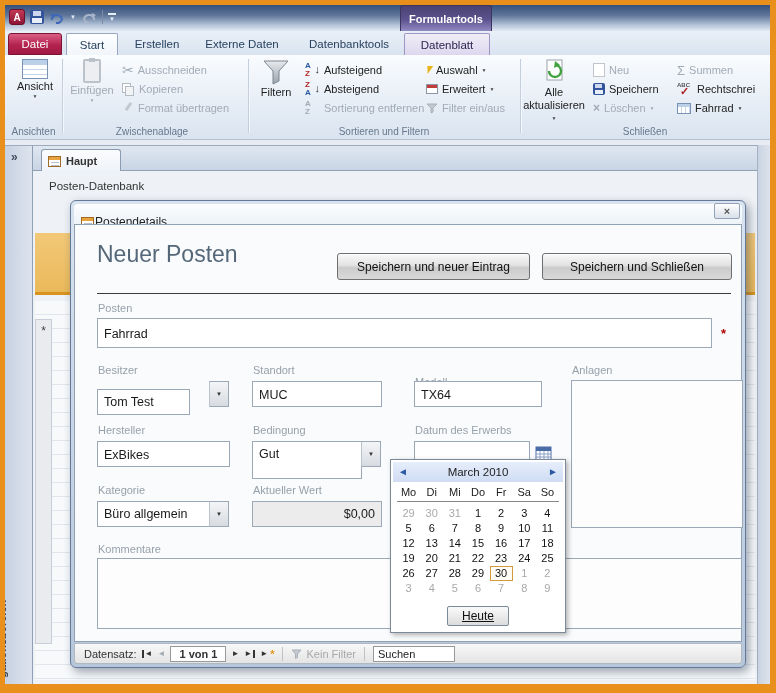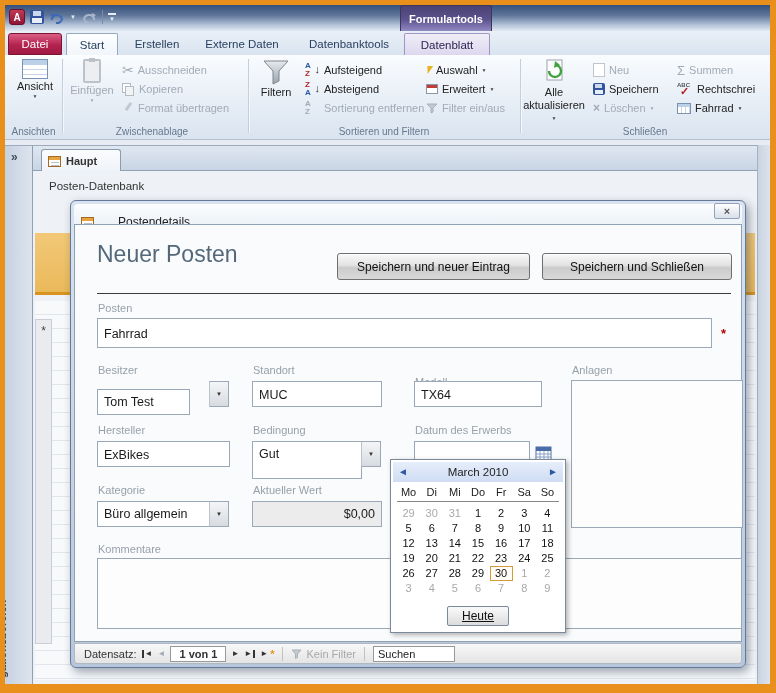--- a/index.html
+++ b/index.html
@@ -87,21 +87,21 @@
   .doc-title{position:absolute;left:16px;top:9px;font-size:11.5px;color:#333;}
   .rows-bg{position:absolute;left:2px;right:2px;top:130px;bottom:4px;background:repeating-linear-gradient(#f7f9fb 0 13px,#e1e6ed 13px 14px);}
   .orange-band{position:absolute;left:2px;right:2px;top:62px;height:62px;background:linear-gradient(#f2c878,#eab95a);border-bottom:3px solid #d8941f;}
   .recsel{position:absolute;left:2px;width:17px;top:148px;bottom:40px;background:#e9ebef;border:1px solid #c9cfd8;}
   .recsel span{display:block;text-align:center;font-size:12px;color:#444;margin-top:4px;}
 
   
   .dialog{position:absolute;left:65px;top:60px;width:676px;height:468px;border:1px solid #64799a;border-radius:6px;
     background:linear-gradient(#d9e3f0,#b7c7db);box-shadow:3px 4px 10px rgba(40,55,80,.45);z-index:5;}
   .dlg-titlebar{position:absolute;left:3px;top:3px;right:3px;height:36px;border-radius:4px 4px 0 0;
-    background:linear-gradient(#fbfdfe,#e2eaf3);display:flex;align-items:center;gap:24px;padding-left:7px;font-size:12px;color:#222;}
+    background:linear-gradient(#fbfdfe,#e2eaf3);display:flex;align-items:center;gap:1px;padding-left:7px;font-size:12px;color:#222;}
   .dlg-close{position:absolute;right:5px;top:2px;width:26px;height:16px;border:1px solid #93a2b6;border-radius:2px;
     background:linear-gradient(#fefefe,#d9e0ea);display:flex;align-items:center;justify-content:center;font-size:11px;font-weight:bold;color:#555;}
   .dlg-body{position:absolute;left:3px;top:23px;right:3px;bottom:25px;background:#fafbfc;border:1px solid #8fa0b4;}
   .dlg-status{position:absolute;left:3px;bottom:3px;right:3px;height:21px;background:linear-gradient(#f8f8f8,#e4e4e4);
     border:1px solid #b2b8bf;border-radius:0 0 3px 3px;display:flex;align-items:center;gap:5px;padding-left:9px;font-size:11px;color:#333;}
 
   .heading{position:absolute;left:22px;top:16px;font-size:23px;color:#54687a;}
   .hbtn{position:absolute;top:28px;height:27px;border:1px solid #6f6f6f;border-radius:3px;font-size:12px;color:#111;
     background:linear-gradient(#f9f9f9,#e2e2e2 45%,#cbcbcb 55%,#d9d9d9);box-shadow:inset 0 1px 0 #fff;
     display:flex;align-items:center;justify-content:center;}

